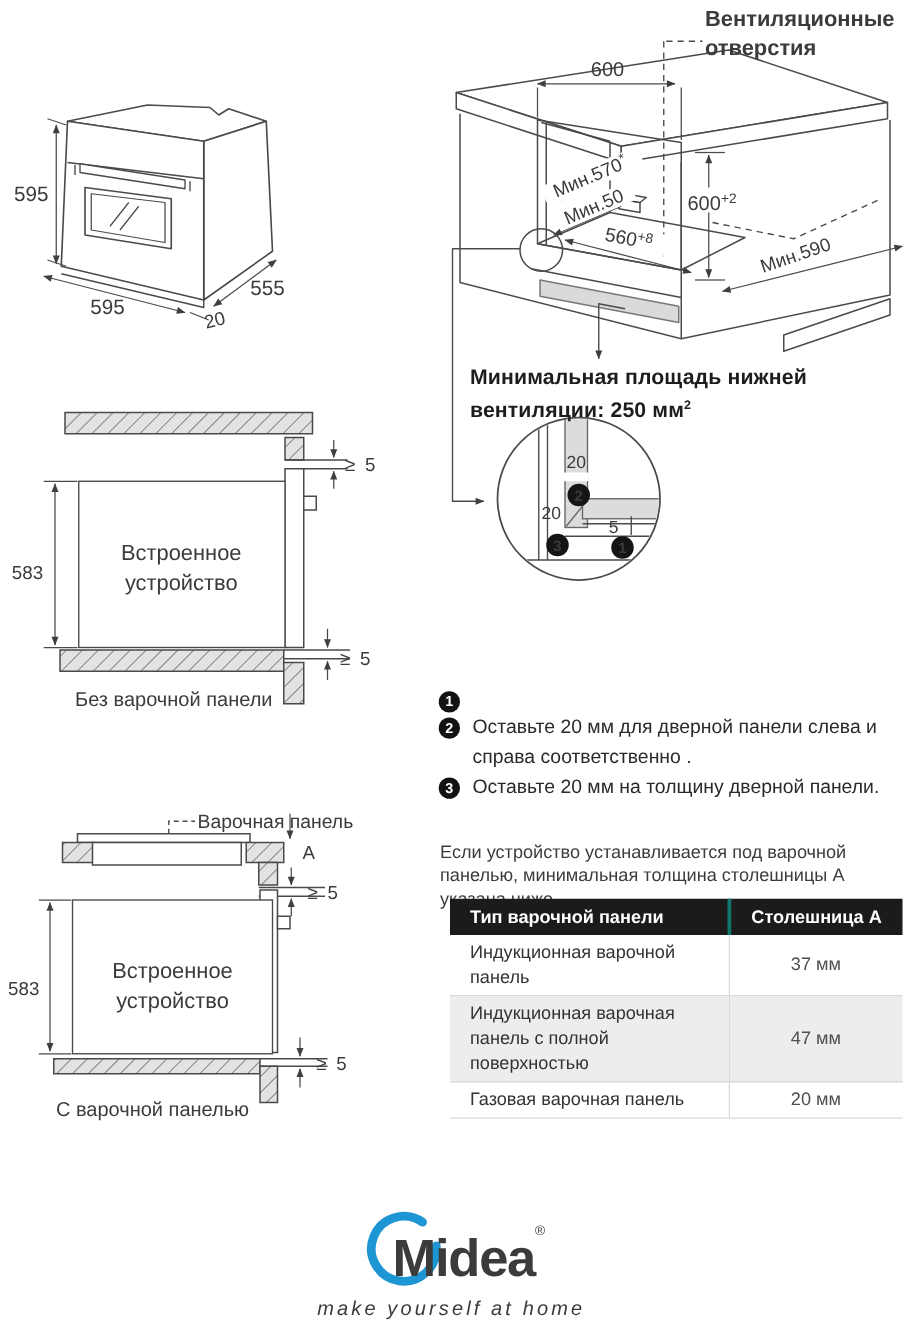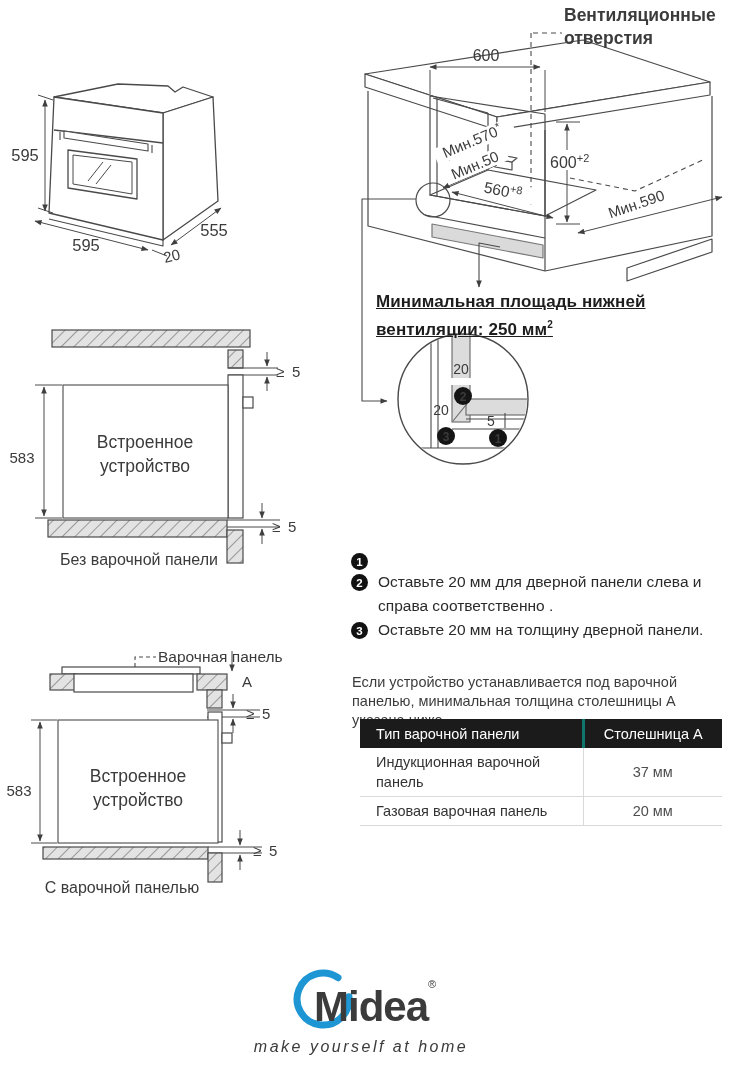--- a/index.html
+++ b/index.html
@@ -2,37 +2,37 @@
 <html><head>
 <meta charset="utf-8">
 <style>
   html,body { margin:0; padding:0; background:#ffffff; }
   .page { position:relative; width:732px; height:1067px; background:#fff;
           font-family:"Liberation Sans", sans-serif; overflow:hidden; }
   .page svg { position:absolute; left:0; top:0; }
   svg text { font-family:"Liberation Sans", sans-serif; fill:#3b3b3b; stroke:none; }
 
   .vent-note { position:absolute; left:376px; top:290px; width:340px;
-               font-size:17px; line-height:23px; font-weight:600; color:#1d1d1d; letter-spacing:.1px;text-decoration:underline; }
+               font-size:17px; line-height:23px; font-weight:600; color:#1d1d1d; letter-spacing:.1px; }
   .vent-note sup { font-size:10px; }
 
   .instructions { position:absolute; left:351px; top:549px; width:372px; }
   .instr { display:flex; align-items:flex-start; font-size:15.5px; line-height:24px; color:#2a2a2a; }
   .instr .txt { max-width:334px; }
   .badge { flex:0 0 auto; width:17px; height:17px; border-radius:50%; background:#121212;
            color:#fff; font-size:11.5px; font-weight:bold; display:flex; align-items:center;
            justify-content:center; margin:4px 10px 0 0; }
 
   .hob-note { position:absolute; left:352px; top:673px; width:374px;
               font-size:14.5px; line-height:19px; color:#3c3c3c; }
 
   .spec-table { position:absolute; left:360px; top:719px; width:362px;
                 border-collapse:collapse; font-size:14.5px; color:#333; table-layout:fixed; }
   .spec-table th, .spec-table td { vertical-align:middle; }
-  .spec-table thead th { background:#1b1b1b; color:#fff; font-weight:400; text-align:left;
+  .spec-table thead th { background:#1b1b1b; color:#fff; font-weight:700; text-align:left;
                          padding:6px 6px 6px 16px; height:17px; }
   .spec-table thead th.col-a { text-align:center; padding:6px 4px; border-left:3px solid #0f766e; }
   .spec-table tbody td { padding:4px 8px 4px 16px; line-height:20px; border-bottom:1px solid #d9d9d9; }
   .spec-table tbody td.col-a { text-align:center; border-left:1px solid #d9d9d9; color:#4e4e4e; padding-left:8px; }
   .spec-table tr.alt { background:#ededed; }
 </style>
 </head>
 <body>
 
 <div class="page">
@@ -282,20 +282,24 @@
       <tr>
         <th>Тип варочной панели</th>
         <th class="col-a">Столешница А</th>
       </tr>
     </thead>
     <tbody>
       <tr>
         <td>Индукционная варочной панель</td>
         <td class="col-a">37 мм</td>
       </tr>
+      <tr class="alt">
+        <td>Индукционная варочная панель с полной поверхностью</td>
+        <td class="col-a">47 мм</td>
+      </tr>
       <tr>
         <td>Газовая варочная панель</td>
         <td class="col-a">20 мм</td>
       </tr>
     </tbody>
   </table>
 
   <svg width="252" height="112" style="left:240px; top:950px;" viewBox="0 0 252 112">
     <path d="M98,27.7 A26,26 0 1 0 109,46.7" fill="none" stroke="#1F96D4" stroke-width="7" stroke-linecap="round"></path>
     <text x="74" y="71" font-size="42" font-weight="bold" fill="#1F96D4" letter-spacing="-1">Midea</text>

